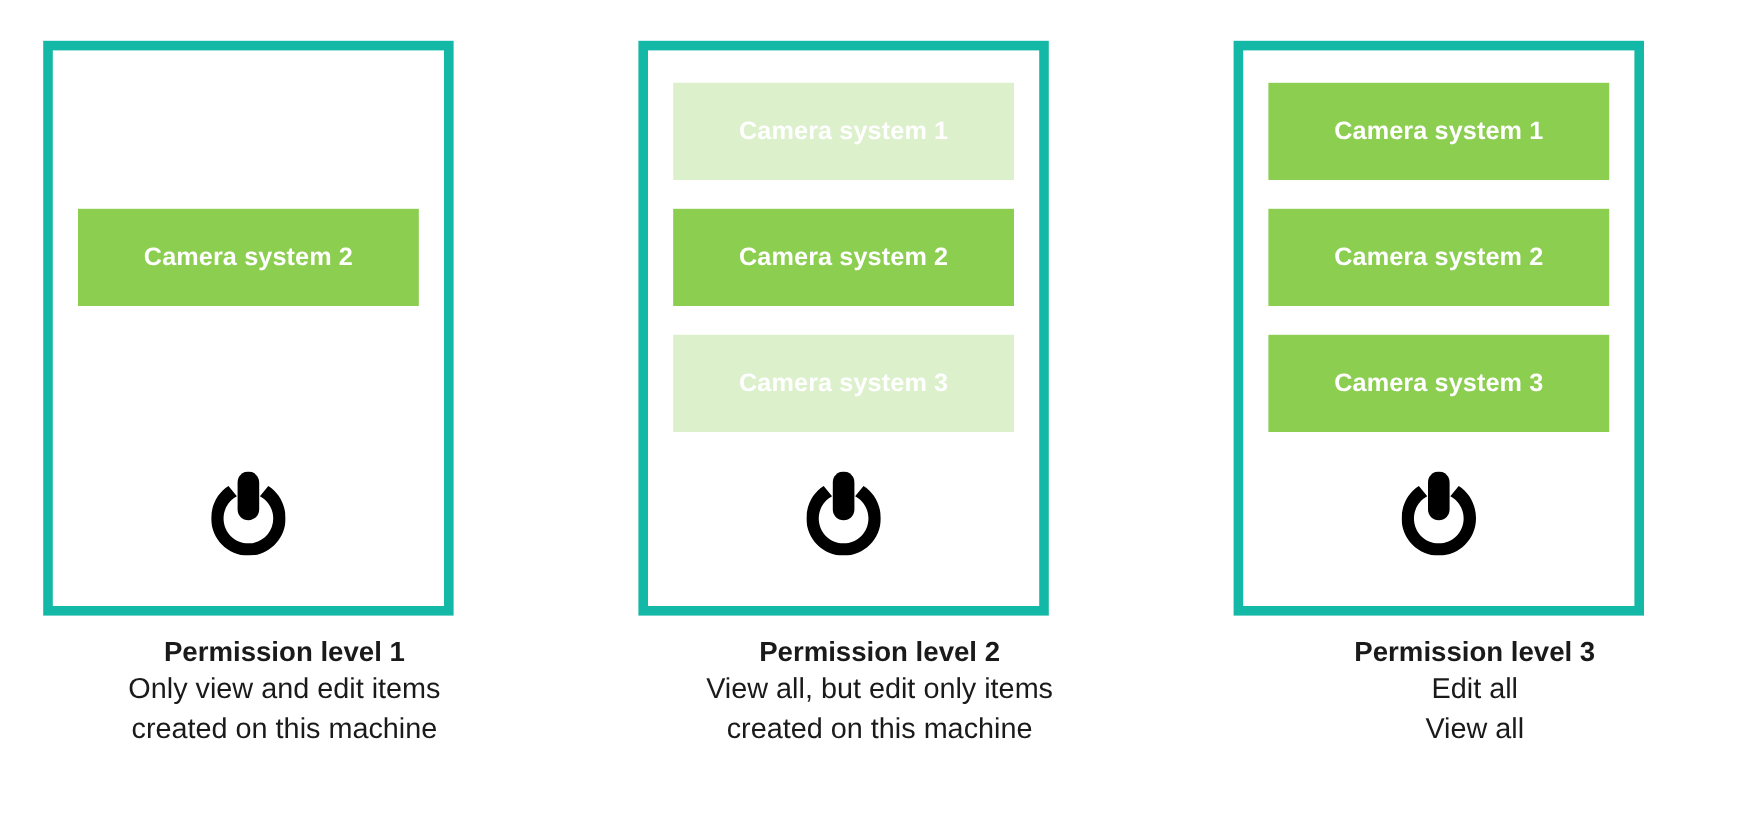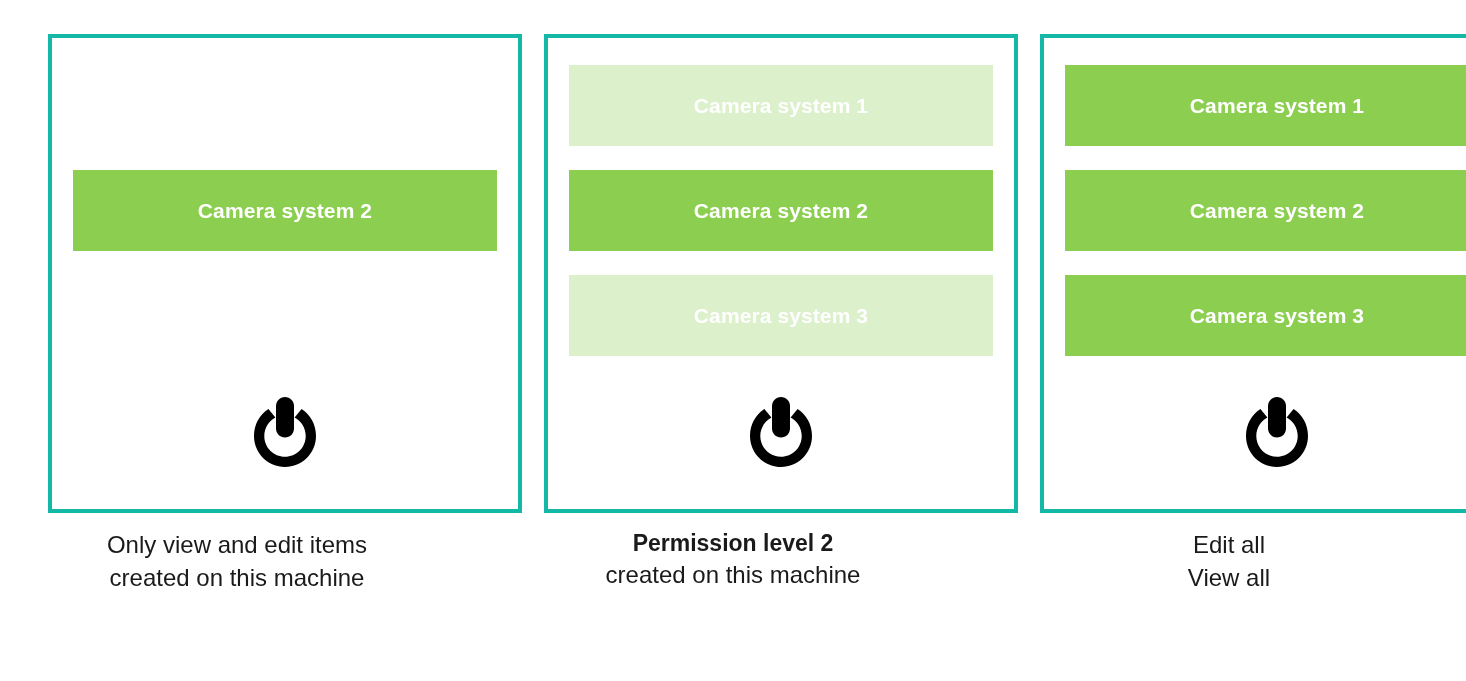--- a/index.html
+++ b/index.html
@@ -31,25 +31,25 @@
     height: 681px;
   }
   .col-1 { left: 36px; }
   .col-2 { left: 532px; }
   .col-3 { left: 1028px; }
 
   
   .panel {
     position: absolute;
     top: 34px;
-    left: 12px;
-    width: 474px;
+    left: 0;
+    width: 342px;
     height: 479px;
     box-sizing: border-box;
-    border: 4px solid #14b8a6;
+    border: 8px solid #14b8a6;
     background: #ffffff;
   }
 
   .panel-inner {
     position: relative;
     width: 100%;
     height: 100%;
     box-sizing: border-box;
     padding: 27px 21px 0 21px;
   }
@@ -130,20 +130,21 @@
           <span>
             <svg width="62" height="70" viewBox="0 0 62 70" aria-hidden="true">
               <path fill="#000000" d="M31 0c-5.0 0-9.0 4.0-9.0 9.0v22.5c0 5.0 4.0 9.0 9.0 9.0s9.0-4.0 9.0-9.0V9.0C40 4.0 36.0 0 31 0z"></path>
               <path fill="#000000" d="M47.6 12.0l-7.0 8.6c6.6 3.5 11.1 10.4 11.1 18.4 0 11.5-9.3 20.8-20.7 20.8S10.3 50.5 10.3 39.0c0-8.0 4.5-14.9 11.1-18.4l-7.0-8.6C5.7 17.4 0 27.5 0 39.0 0 56.1 13.9 70 31 70s31-13.9 31-31c0-11.5-5.7-21.6-14.4-27.0z"></path>
             </svg>
           </span>
         </div>
       </div>
     </div>
     <div class="caption">
+      <div class="caption-title">Permission level 1</div>
       <div class="caption-line">Only view and edit items</div>
       <div class="caption-line">created on this machine</div>
     </div>
   </div>
 
   <div class="column col-2">
     <div class="panel">
       <div class="panel-inner">
         <div class="bar-list">
           <div class="bar faded">Camera system 1</div>
@@ -155,20 +156,21 @@
             <svg width="62" height="70" viewBox="0 0 62 70" aria-hidden="true">
               <path fill="#000000" d="M31 0c-5.0 0-9.0 4.0-9.0 9.0v22.5c0 5.0 4.0 9.0 9.0 9.0s9.0-4.0 9.0-9.0V9.0C40 4.0 36.0 0 31 0z"></path>
               <path fill="#000000" d="M47.6 12.0l-7.0 8.6c6.6 3.5 11.1 10.4 11.1 18.4 0 11.5-9.3 20.8-20.7 20.8S10.3 50.5 10.3 39.0c0-8.0 4.5-14.9 11.1-18.4l-7.0-8.6C5.7 17.4 0 27.5 0 39.0 0 56.1 13.9 70 31 70s31-13.9 31-31c0-11.5-5.7-21.6-14.4-27.0z"></path>
             </svg>
           </span>
         </div>
       </div>
     </div>
     <div class="caption">
       <div class="caption-title">Permission level 2</div>
+      <div class="caption-line">View all, but edit only items</div>
       <div class="caption-line">created on this machine</div>
     </div>
   </div>
 
   <div class="column col-3">
     <div class="panel">
       <div class="panel-inner">
         <div class="bar-list">
           <div class="bar solid">Camera system 1</div>
           <div class="bar solid">Camera system 2</div>
@@ -178,18 +180,19 @@
           <span>
             <svg width="62" height="70" viewBox="0 0 62 70" aria-hidden="true">
               <path fill="#000000" d="M31 0c-5.0 0-9.0 4.0-9.0 9.0v22.5c0 5.0 4.0 9.0 9.0 9.0s9.0-4.0 9.0-9.0V9.0C40 4.0 36.0 0 31 0z"></path>
               <path fill="#000000" d="M47.6 12.0l-7.0 8.6c6.6 3.5 11.1 10.4 11.1 18.4 0 11.5-9.3 20.8-20.7 20.8S10.3 50.5 10.3 39.0c0-8.0 4.5-14.9 11.1-18.4l-7.0-8.6C5.7 17.4 0 27.5 0 39.0 0 56.1 13.9 70 31 70s31-13.9 31-31c0-11.5-5.7-21.6-14.4-27.0z"></path>
             </svg>
           </span>
         </div>
       </div>
     </div>
     <div class="caption">
+      <div class="caption-title">Permission level 3</div>
       <div class="caption-line">Edit all</div>
       <div class="caption-line">View all</div>
     </div>
   </div>
 
 </div>
 
 </body></html>

